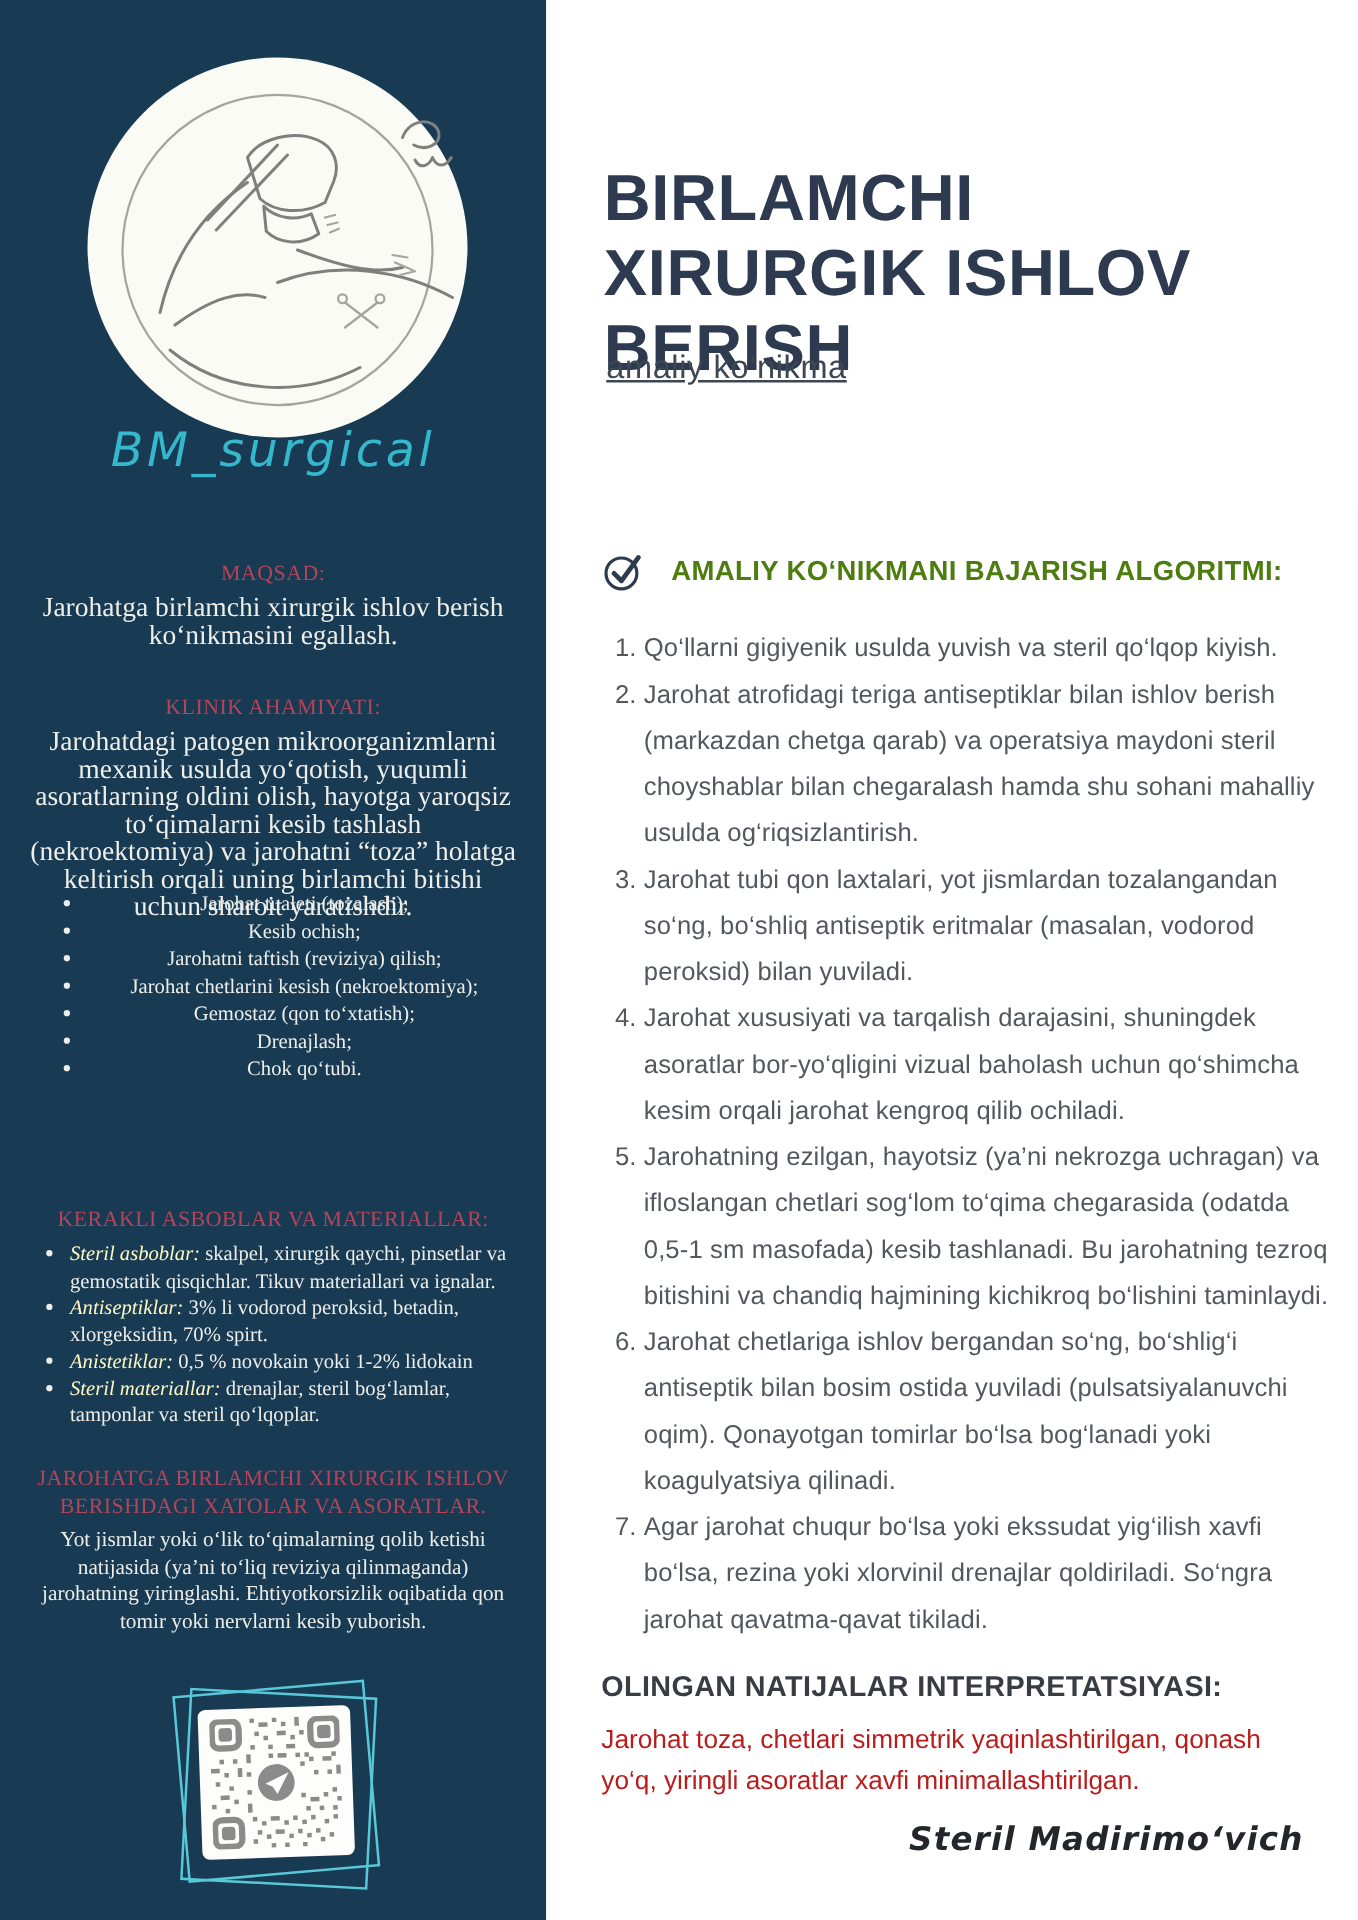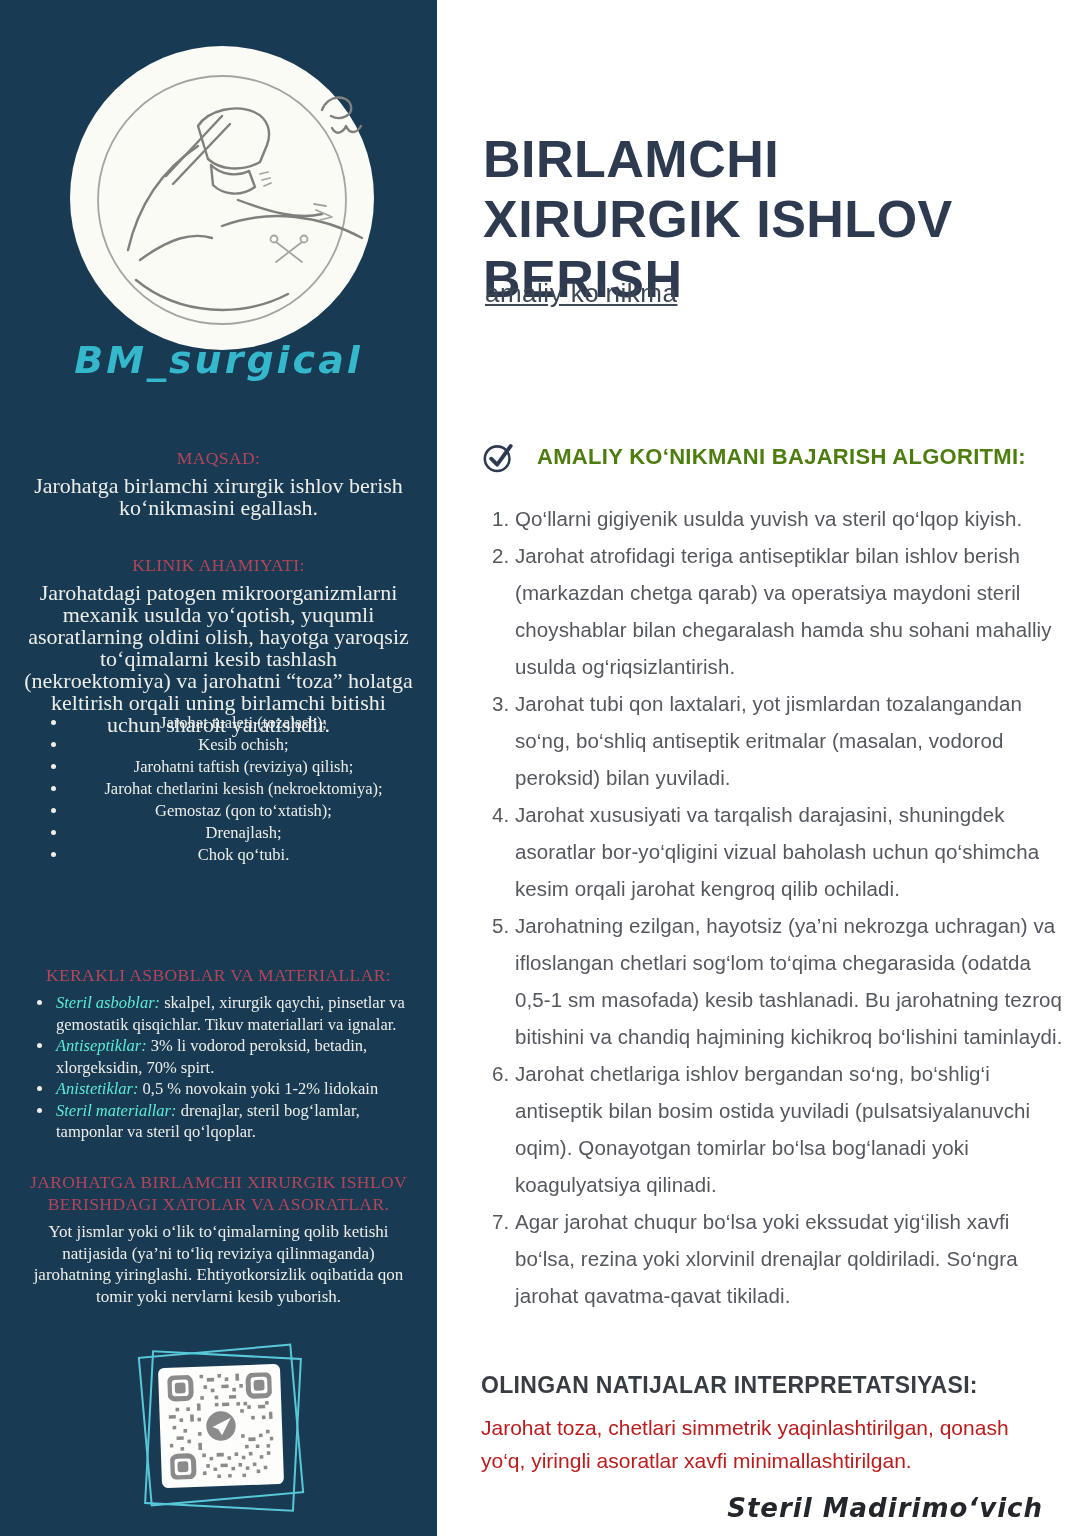--- a/index.html
+++ b/index.html
@@ -6,39 +6,39 @@
   .page{position:relative;width:1086px;height:1536px;margin:0 auto;background:#ffffff;
         font-family:"Liberation Sans",sans-serif;overflow:hidden;}
 
   
   .sidebar{position:absolute;left:0;top:0;width:437px;height:1536px;background:#183a53;
            color:#edeee9;font-family:"Liberation Serif",serif;text-align:center;}
   .logo-wrap{position:absolute;top:46px;left:70px;width:304px;height:304px;}
   .logo-circle{width:304px;height:304px;border-radius:50%;background:#fbfbf5;}
   .logo-svg{position:absolute;left:0;top:0;}
   .brand{position:absolute;top:338px;left:0;width:437px;
-         font-family:"DejaVu Sans",sans-serif;font-style:italic;font-weight:bold;
+         font-family:"DejaVu Sans",sans-serif;font-style:italic;font-weight:normal;
          font-size:38px;color:#35b7cc;letter-spacing:3px;}
 
   .side-sec{position:absolute;left:24px;width:389px;}
   .side-head{color:#b3455a;font-size:17.5px;letter-spacing:.4px;margin:0 0 6px 0;font-weight:400;}
   .side-body{font-size:22px;line-height:22px;margin:0;}
 
   .sec-maqsad{top:448px;}
   .sec-klinik{top:555px;}
   .sec-stages{top:702px;text-align:center;}
   .stage-list{margin:10px 0 0 0;padding:0 0 0 44px;text-align:center;list-style:disc;
               font-size:16.5px;line-height:22px;}
   .stage-list li{padding-left:6px;}
 
   .sec-materials{top:965px;}
   .mat-list{margin:4px 0 0 0;padding:0 0 0 30px;text-align:left;list-style:disc;
             font-size:16.5px;line-height:21.5px;}
   .mat-list li{padding-left:2px;}
-  .mat-lead{color:#5eead4;font-style:italic;}
+  .mat-lead{color:#fef9c3;font-style:italic;}
 
   .sec-errors{top:1172px;}
   .err-head{line-height:21.5px;}
 
   
   .qr-block{position:absolute;left:142px;top:1340px;width:160px;height:172px;}
   .qr-frame{position:absolute;border:2px solid #58c7d8;background:transparent;}
   .qr-frame1{left:2px;top:10px;width:150px;height:146px;transform:rotate(-5deg);}
   .qr-frame2{left:6px;top:14px;width:146px;height:150px;transform:rotate(3deg);}
   .qr-card{position:absolute;left:18px;top:26px;width:122px;height:120px;background:#fdfdfb;
@@ -51,21 +51,21 @@
   .subtitle{position:absolute;left:48px;top:278px;font-size:26px;color:#3d4754;letter-spacing:.5px;text-decoration:underline;}
 
   .algo-header{position:absolute;left:44px;top:440px;display:flex;align-items:center;gap:22px;}
   .algo-header h2{margin:0;font-size:22px;color:#4d7c0f;letter-spacing:.3px;}
   .check-icon{width:34px;height:34px;flex:0 0 auto;}
 
   .steps{position:absolute;left:52px;top:500px;width:552px;margin:0;padding:0 0 0 26px;
          font-size:20.5px;line-height:37px;color:#54585e;letter-spacing:.1px;}
   .steps li{margin:0;}
 
-  .results{position:absolute;left:44px;top:1372px;width:570px;}
+  .results{position:absolute;left:44px;top:1336px;width:570px;}
   .results h2{margin:0 0 12px 0;font-size:23px;color:#383d44;letter-spacing:.3px;}
   .results p{margin:0;font-size:21px;line-height:33px;color:#b91c1c;}
   .signature{margin:16px 8px 0 0;text-align:right;font-family:"DejaVu Sans",sans-serif;
              font-style:italic;font-weight:bold;font-size:26px;color:#23262a;letter-spacing:1px;}
 
   .sketch-stroke{fill:none;stroke:#7f7f7d;stroke-width:2.4;stroke-linecap:round;stroke-linejoin:round;}
   .sketch-light{fill:none;stroke:#a4a4a1;stroke-width:1.8;stroke-linecap:round;}
 </style>
 </head>
 <body>

